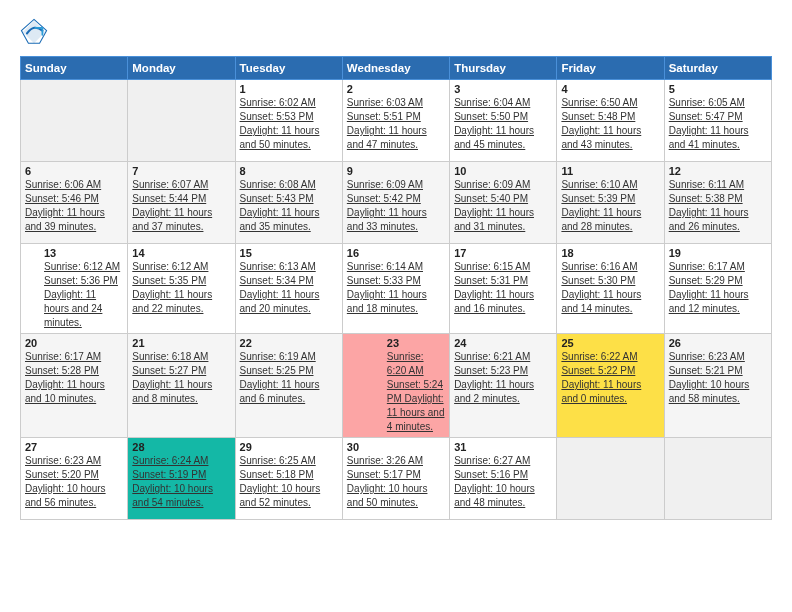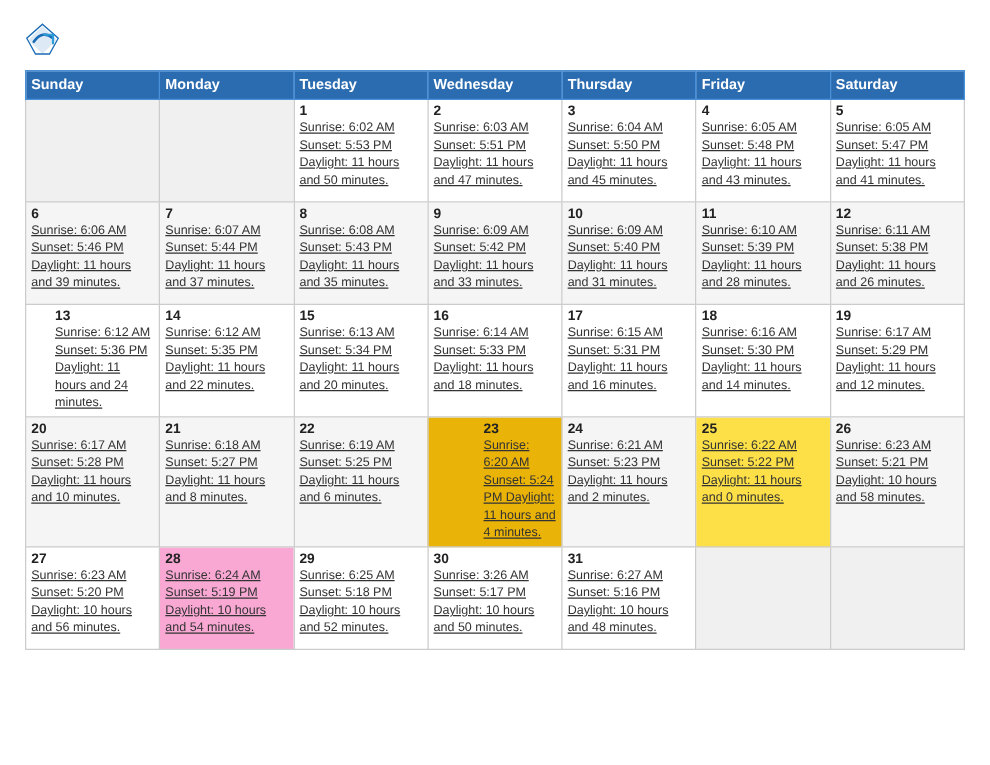--- a/index.html
+++ b/index.html
@@ -147,21 +147,21 @@
 Daylight: 11 hours and 47 minutes.</div>
           </td>
           <td style="background: rgb(255, 255, 255);">
             <span class="day-number">3</span>
             <div class="day-info">Sunrise: 6:04 AM
 Sunset: 5:50 PM
 Daylight: 11 hours and 45 minutes.</div>
           </td>
           <td style="background: rgb(255, 255, 255);">
             <span class="day-number">4</span>
-            <div class="day-info">Sunrise: 6:05 AM
+            <div class="day-info">Sunrise: 6:50 AM
 Sunset: 5:48 PM
 Daylight: 11 hours and 43 minutes.</div>
           </td>
           <td style="background: rgb(255, 255, 255);">
             <span class="day-number">5</span>
             <div class="day-info">Sunrise: 6:05 AM
 Sunset: 5:47 PM
 Daylight: 11 hours and 41 minutes.</div>
           </td>
         </tr>
@@ -265,21 +265,21 @@
             <div class="day-info">Sunrise: 6:18 AM
 Sunset: 5:27 PM
 Daylight: 11 hours and 8 minutes.</div>
           </td>
           <td style="background: rgb(245, 245, 245);">
             <span class="day-number">22</span>
             <div class="day-info">Sunrise: 6:19 AM
 Sunset: 5:25 PM
 Daylight: 11 hours and 6 minutes.</div>
           </td>
-          <td style="background: #eab308; padding-left: 44px;">
+          <td style="background: #fca5a5; padding-left: 44px;">
             <span class="day-number">23</span>
             <div class="day-info">Sunrise: 6:20 AM
 Sunset: 5:24 PM
 Daylight: 11 hours and 4 minutes.</div>
           </td>
           <td style="background: rgb(245, 245, 245);">
             <span class="day-number">24</span>
             <div class="day-info">Sunrise: 6:21 AM
 Sunset: 5:23 PM
 Daylight: 11 hours and 2 minutes.</div>
@@ -297,21 +297,21 @@
 Daylight: 10 hours and 58 minutes.</div>
           </td>
         </tr>
         <tr>
           <td style="background: rgb(255, 255, 255);">
             <span class="day-number">27</span>
             <div class="day-info">Sunrise: 6:23 AM
 Sunset: 5:20 PM
 Daylight: 10 hours and 56 minutes.</div>
           </td>
-          <td style="background: #f9a8d4;">
+          <td style="background: #14b8a6;">
             <span class="day-number">28</span>
             <div class="day-info">Sunrise: 6:24 AM
 Sunset: 5:19 PM
 Daylight: 10 hours and 54 minutes.</div>
           </td>
           <td style="background: rgb(255, 255, 255); margin-top: 25px;">
             <span class="day-number">29</span>
             <div class="day-info">Sunrise: 6:25 AM
 Sunset: 5:18 PM
 Daylight: 10 hours and 52 minutes.</div>

